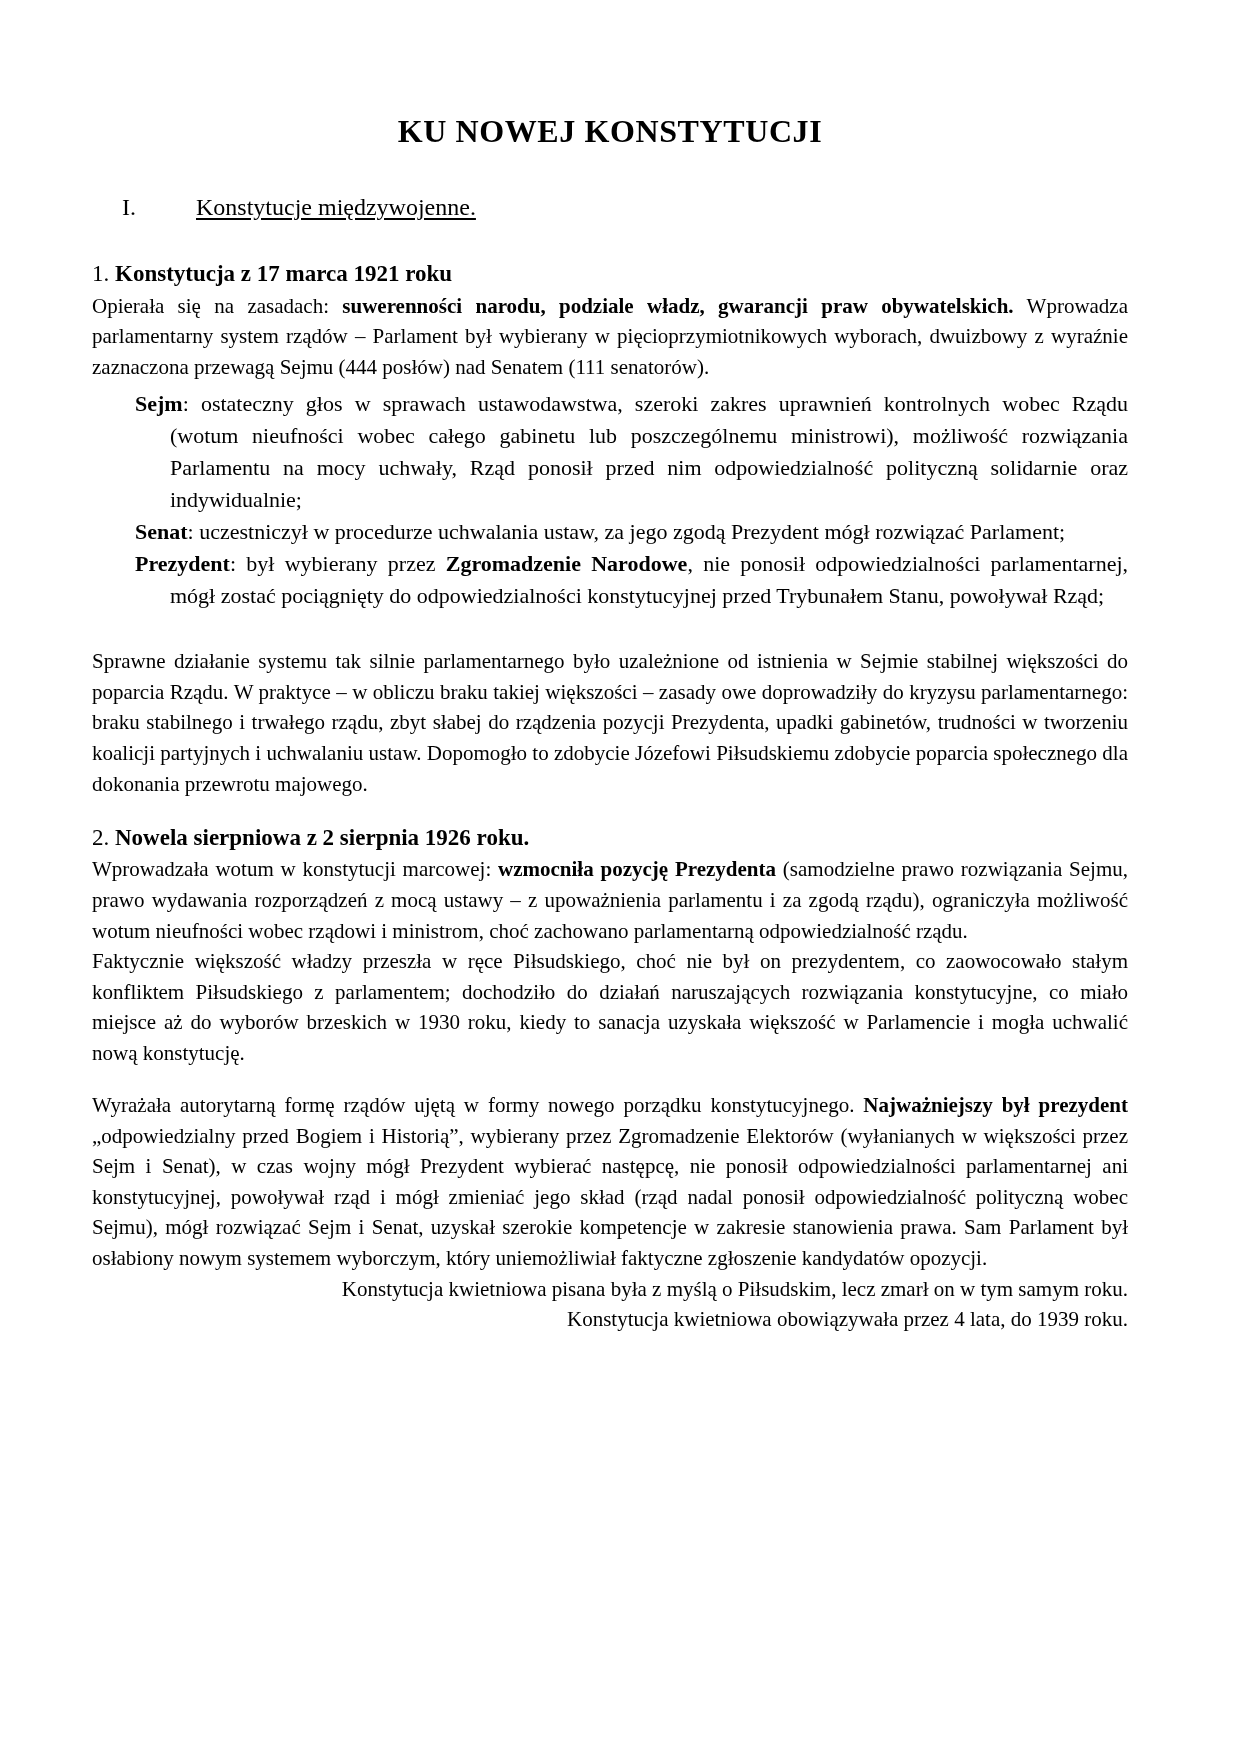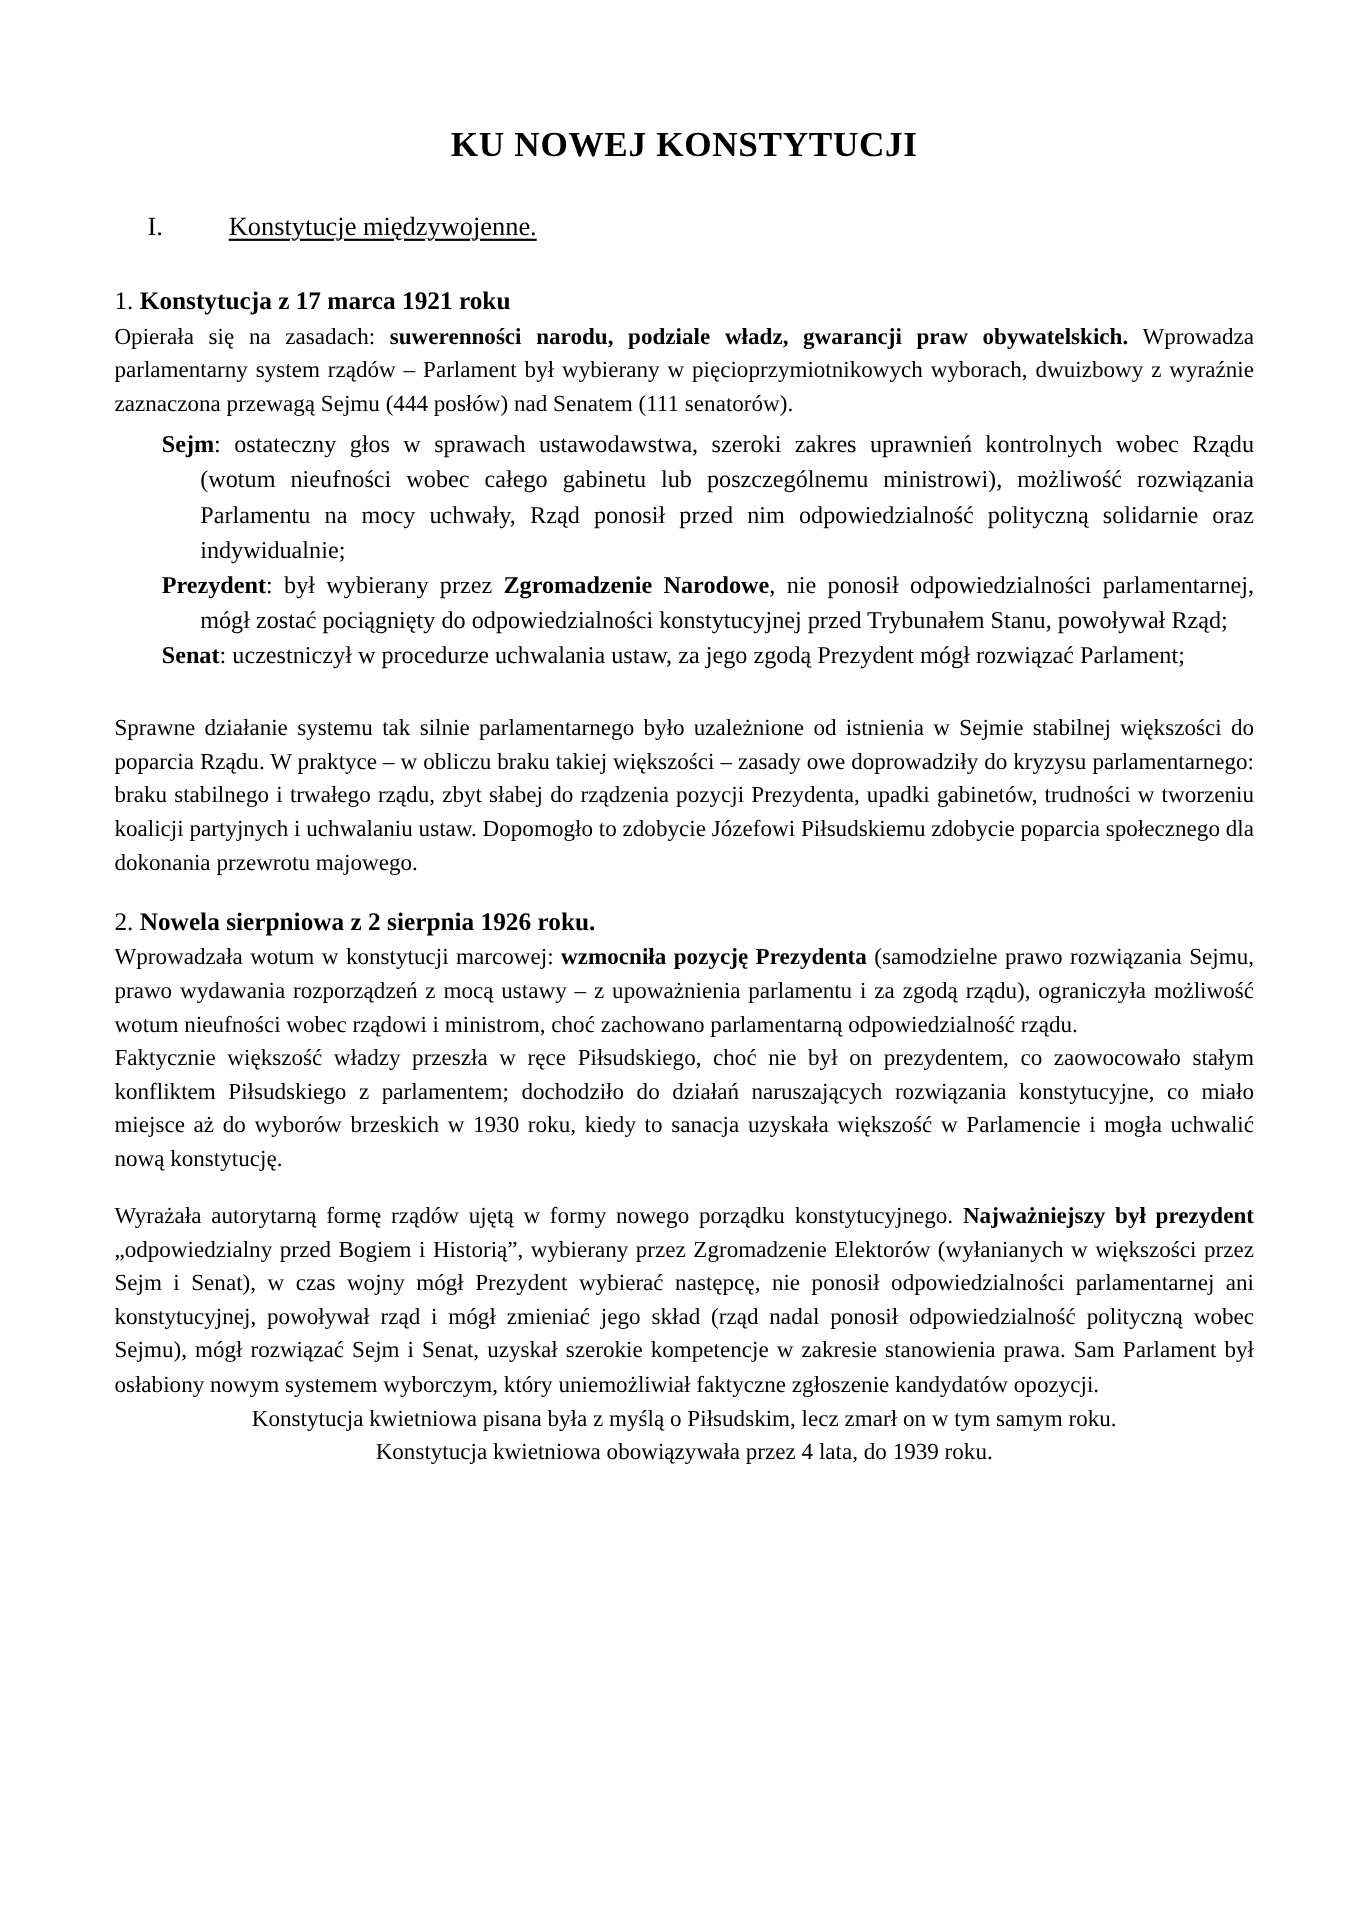--- a/index.html
+++ b/index.html
@@ -17,21 +17,21 @@
     position: relative;
     width: 1240px;
     height: 1754px;
     margin: 0 auto;
     background: #ffffff;
     overflow: hidden;
     box-sizing: border-box;
   }
   .content {
     position: absolute;
-    left: 104px;
+    left: 92px;
     top: 112px;
     width: 1036px;
   }
 
   
   .doc-title {
     font-size: 32px;
     font-weight: bold;
     text-align: center;
     letter-spacing: 0.6px;
@@ -72,21 +72,21 @@
 
   
   p.body {
     font-size: 21px;
     line-height: 1.455;
     margin: 0;
     text-align: justify;
     text-justify: inter-word;
   }
   p.body.nojust {
-    text-align: center;
+    text-align: right;
   }
   .gap-md { height: 22px; }
   .gap-lg { height: 34px; }
 
   b, .b { font-weight: bold; }
 
   
   .def-list {
     margin: 6px 0 0 0;
     padding: 0;
@@ -120,23 +120,23 @@
     <div class="sub-heading">
       <span class="num">1.</span>
       <span class="label">Konstytucja z 17 marca 1921 roku</span>
     </div>
 
     <p class="body"><span>Opierała się na zasadach: </span><b>suwerenności narodu, podziale władz, gwarancji praw obywatelskich.</b><span> Wprowadza parlamentarny system rządów – Parlament był wybierany w pięcioprzymiotnikowych wyborach, dwuizbowy z wyraźnie zaznaczona przewagą Sejmu (444 posłów) nad Senatem (111 senatorów).</span></p>
 
     <div class="def-list">
       <p class="def-item"><span class="term">Sejm</span><span>: ostateczny głos w sprawach ustawodawstwa, szeroki zakres uprawnień kontrolnych wobec Rządu (wotum nieufności wobec całego gabinetu lub poszczególnemu ministrowi), możliwość rozwiązania Parlamentu na mocy uchwały, Rząd ponosił przed nim odpowiedzialność polityczną solidarnie oraz indywidualnie;</span></p>
 
+      <p class="def-item"><span class="term">Senat</span><span>: uczestniczył w procedurze uchwalania ustaw, za jego zgodą Prezydent mógł rozwiązać Parlament;</span></p>
+
       <p class="def-item"><span class="term">Prezydent</span><span>: był wybierany przez </span><b>Zgromadzenie Narodowe</b><span>, nie ponosił odpowiedzialności parlamentarnej, mógł zostać pociągnięty do odpowiedzialności konstytucyjnej przed Trybunałem Stanu, powoływał Rząd;</span></p>
-
-      <p class="def-item"><span class="term">Senat</span><span>: uczestniczył w procedurze uchwalania ustaw, za jego zgodą Prezydent mógł rozwiązać Parlament;</span></p>
     </div>
 
     <div class="gap-lg"></div>
 
     <p class="body">Sprawne działanie systemu tak silnie parlamentarnego było uzależnione od istnienia w Sejmie stabilnej większości do poparcia Rządu. W praktyce – w obliczu braku takiej większości – zasady owe doprowadziły do kryzysu parlamentarnego: braku stabilnego i trwałego rządu, zbyt słabej do rządzenia pozycji Prezydenta, upadki gabinetów, trudności w tworzeniu koalicji partyjnych i uchwalaniu ustaw. Dopomogło to zdobycie Józefowi Piłsudskiemu zdobycie poparcia społecznego dla dokonania przewrotu majowego.</p>
 
     <div class="gap-md"></div>
 
     <div class="sub-heading">
       <span class="num">2.</span>

